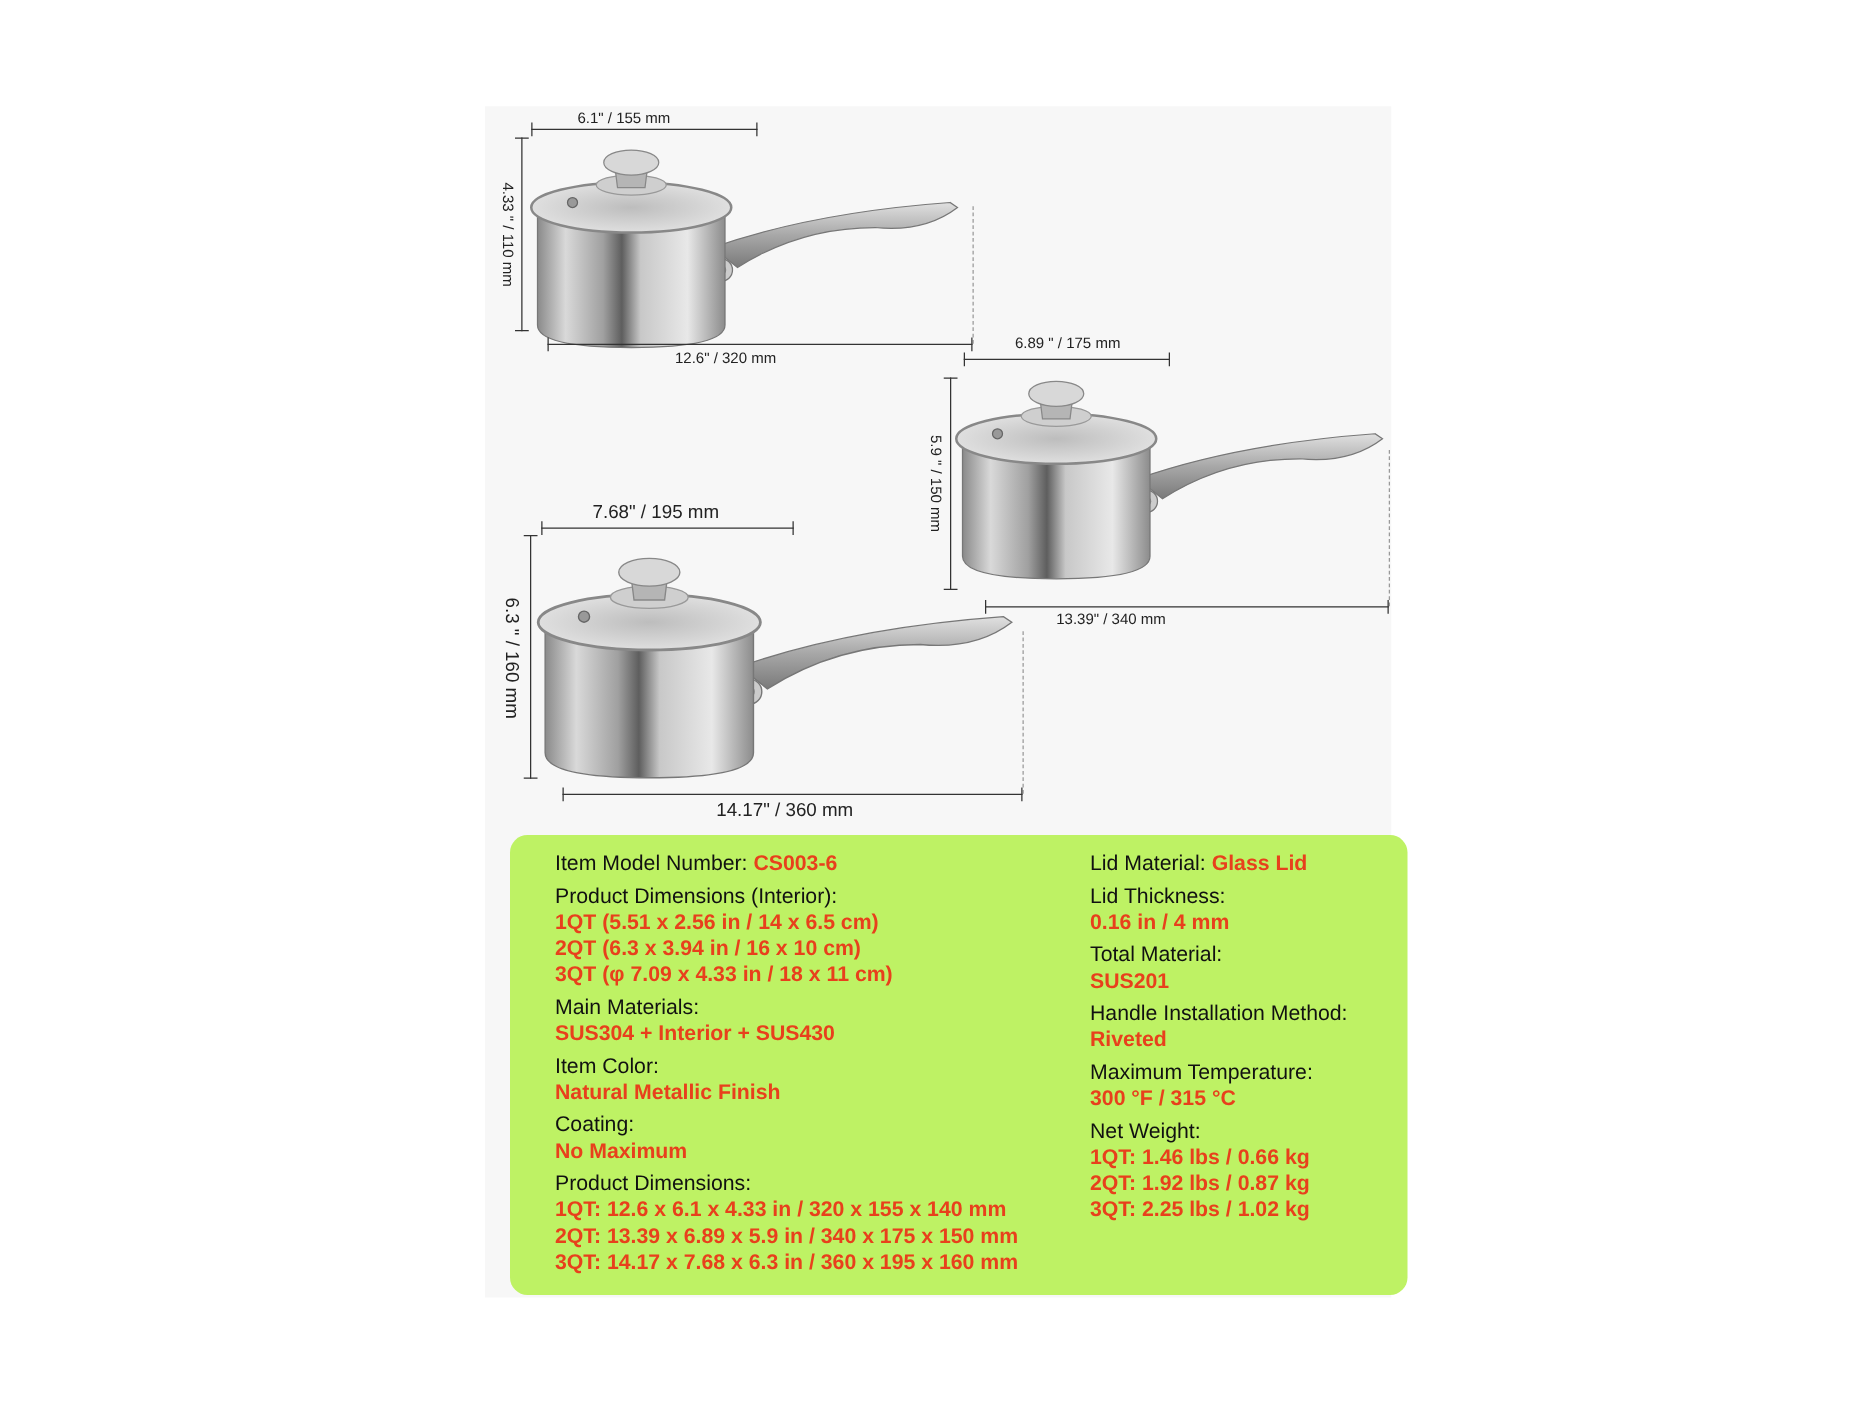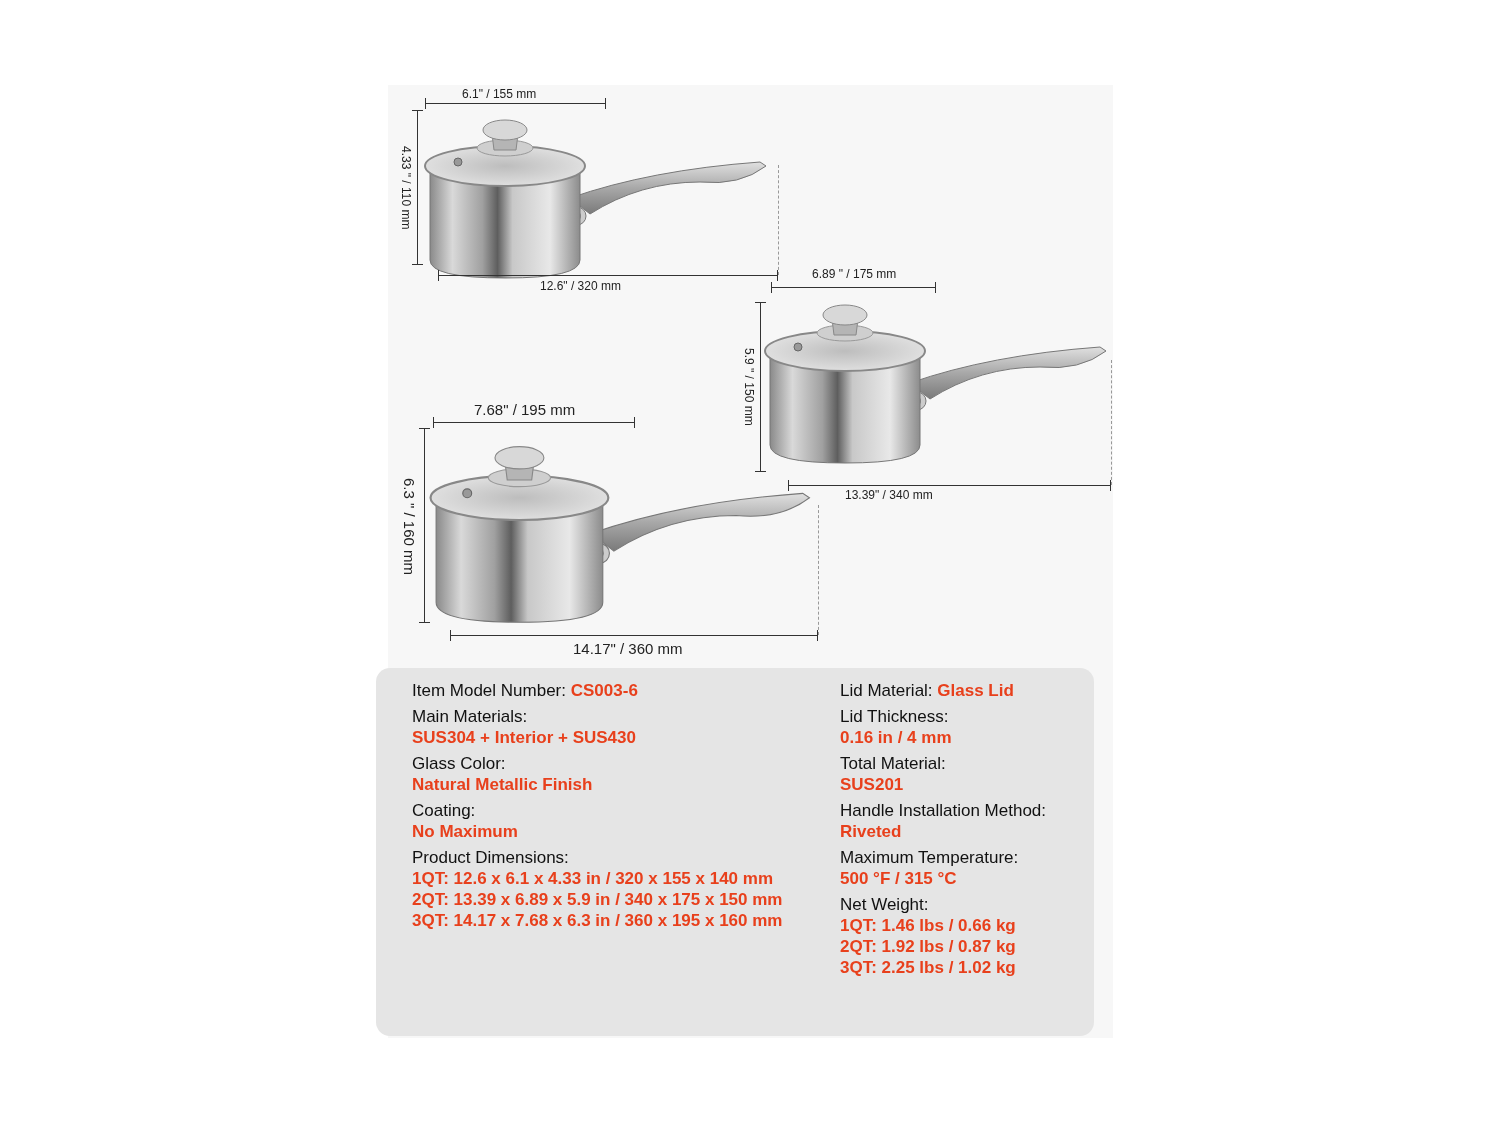--- a/index.html
+++ b/index.html
@@ -9,21 +9,21 @@
   .dim.lg{font-size:15px;}
   .hline{position:absolute;height:0;border-top:1.5px solid #333;}
   .hline:before,.hline:after{content:"";position:absolute;top:-6px;width:0;height:11px;border-left:1.5px solid #333;}
   .hline:before{left:0}.hline:after{right:0}
   .vline{position:absolute;width:0;border-left:1.5px solid #333;}
   .vline:before,.vline:after{content:"";position:absolute;left:-6px;height:0;width:11px;border-top:1.5px solid #333;}
   .vline:before{top:0}.vline:after{bottom:0}
   .dash{position:absolute;width:0;border-left:1px dashed #999;}
   .vtext{position:absolute;transform-origin:left top;transform:rotate(90deg);white-space:nowrap;color:#222;}
   .pot{position:absolute;}
-  .card{position:absolute;left:376px;top:668px;width:718px;height:368px;background:#e5e5e5;border-radius:14px;}
+  .card{position:absolute;left:408px;top:668px;width:718px;height:368px;background:#bef264;border-radius:14px;}
   .col{position:absolute;top:12px;}
   .spec{margin:0 0 5px 0;}
   .lbl{color:#111;font-size:17px;line-height:21px;}
   .val{color:#e8401c;font-size:17px;line-height:21px;font-weight:bold;}
 </style>
 </head>
 <body>
 
 <div class="panel"></div>
 
@@ -93,25 +93,31 @@
 <div class="dash" style="left:818px;top:505px;height:130px;"></div>
 <div class="hline" style="left:450px;top:635px;width:368px;"></div>
 <div class="dim lg" style="left:573px;top:640px;">14.17" / 360 mm</div>
 
 <div class="card">
   <div class="col" style="left:36px;">
     <div class="spec">
       <span class="lbl">Item Model Number: </span><span class="val">CS003-6</span>
     </div>
     <div class="spec">
+      <div class="lbl">Product Dimensions (Interior):</div>
+      <div class="val">1QT (5.51 x 2.56 in / 14 x 6.5 cm)</div>
+      <div class="val">2QT (6.3 x 3.94 in / 16 x 10 cm)</div>
+      <div class="val">3QT (φ 7.09 x 4.33 in / 18 x 11 cm)</div>
+    </div>
+    <div class="spec">
       <div class="lbl">Main Materials:</div>
       <div class="val">SUS304 + Interior + SUS430</div>
     </div>
     <div class="spec">
-      <div class="lbl">Glass Color:</div>
+      <div class="lbl">Item Color:</div>
       <div class="val">Natural Metallic Finish</div>
     </div>
     <div class="spec">
       <div class="lbl">Coating:</div>
       <div class="val">No Maximum</div>
     </div>
     <div class="spec">
       <div class="lbl">Product Dimensions:</div>
       <div class="val">1QT: 12.6 x 6.1 x 4.33 in / 320 x 155 x 140 mm</div>
       <div class="val">2QT: 13.39 x 6.89 x 5.9 in / 340 x 175 x 150 mm</div>
@@ -130,21 +136,21 @@
     <div class="spec">
       <div class="lbl">Total Material:</div>
       <div class="val">SUS201</div>
     </div>
     <div class="spec">
       <div class="lbl">Handle Installation Method:</div>
       <div class="val">Riveted</div>
     </div>
     <div class="spec">
       <div class="lbl">Maximum Temperature:</div>
-      <div class="val">500 °F / 315 °C</div>
+      <div class="val">300 °F / 315 °C</div>
     </div>
     <div class="spec">
       <div class="lbl">Net Weight:</div>
       <div class="val">1QT: 1.46 lbs / 0.66 kg</div>
       <div class="val">2QT: 1.92 lbs / 0.87 kg</div>
       <div class="val">3QT: 2.25 lbs / 1.02 kg</div>
     </div>
   </div>
 </div>
 

